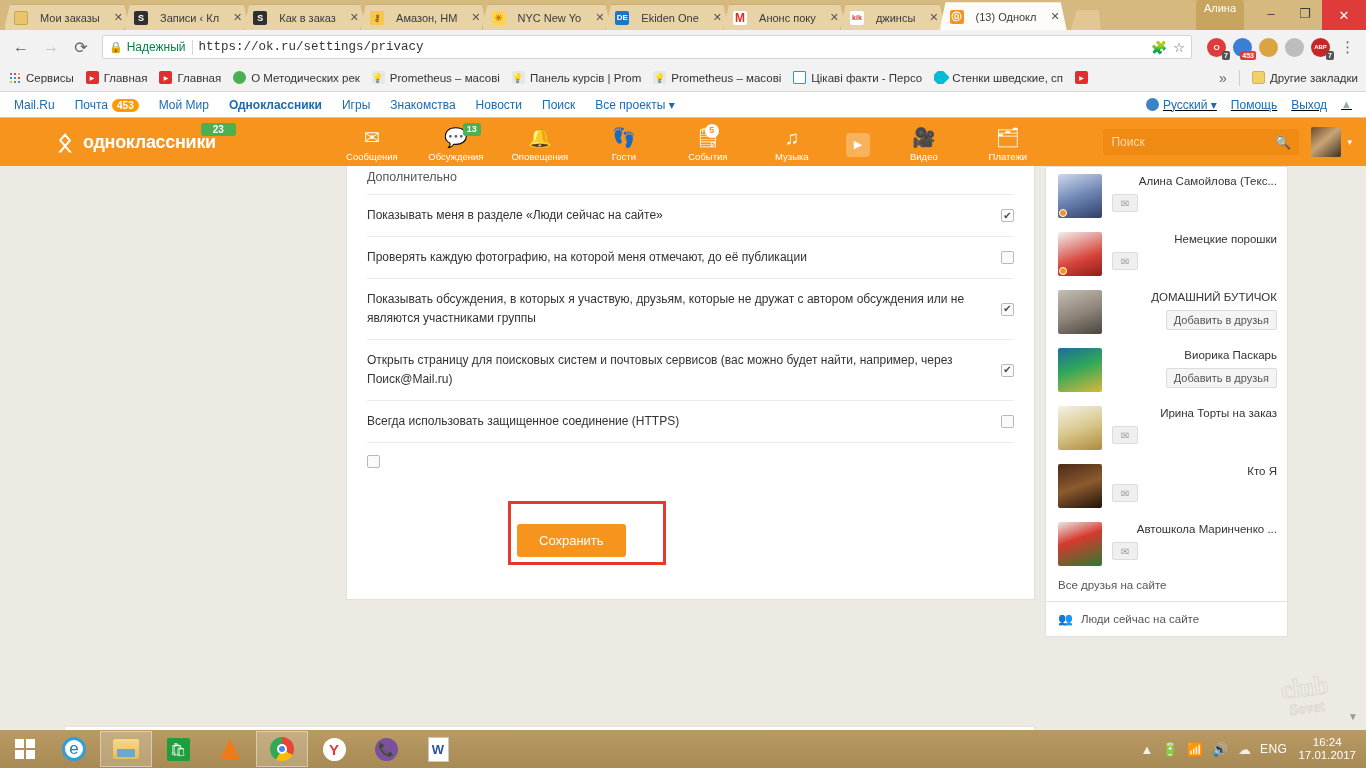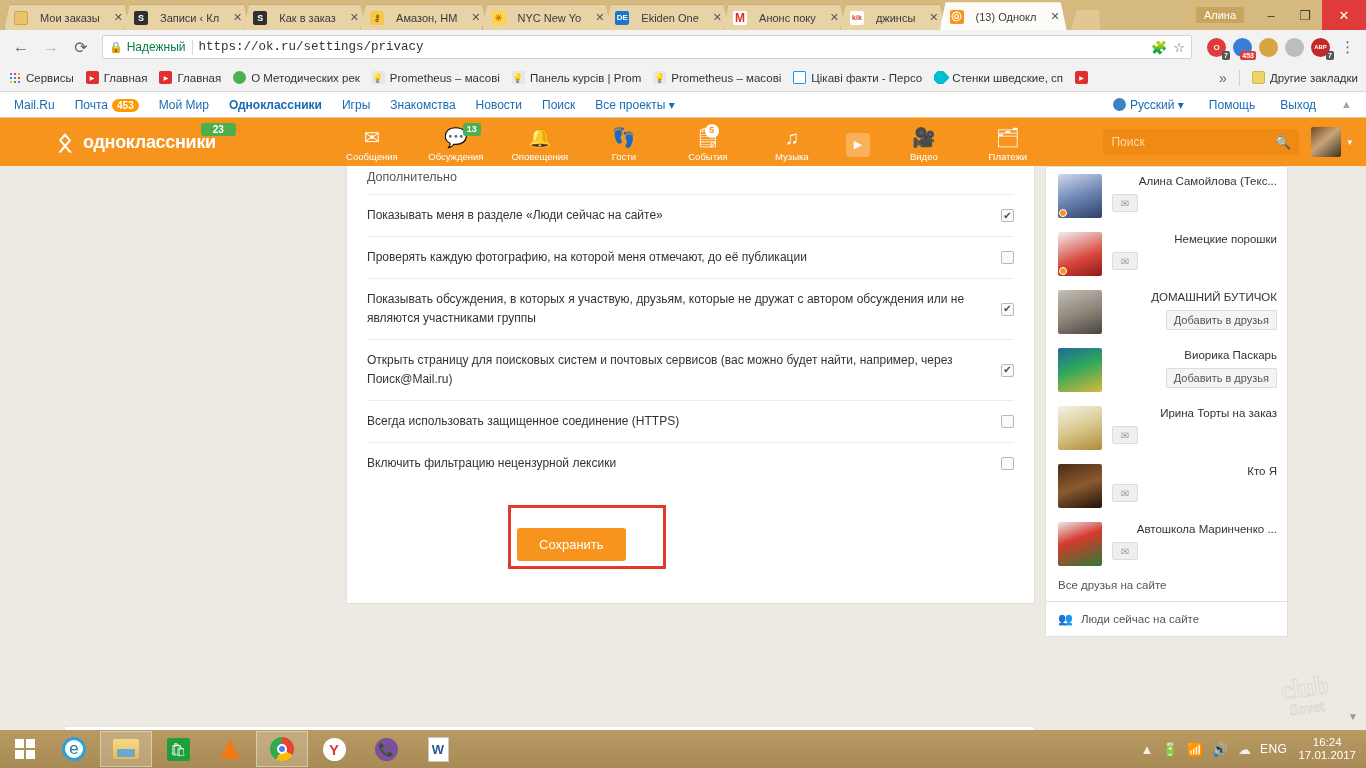--- a/index.html
+++ b/index.html
@@ -42,21 +42,21 @@
   .fav-m { background: #fff; color: #d93025; font-size: 12px; font-weight: 700; }
   .fav-kik { background: #fff; color: #d9342b; font-size: 7px; font-weight: 700; }
   .fav-ok { background: #f7941e; color: #fff; font-size: 10px; }
   .tab-title { overflow: hidden; text-overflow: clip; font-size: 11px; }
   .tab-close { font-size: 11px; color: #555; margin-left: 2px; flex: 0 0 auto; }
   .tab-new {
     width: 30px; height: 20px; background: #e0c794;
     border-radius: 5px 5px 0 0; margin-left: 10px;
     clip-path: polygon(6px 0, calc(100% - 2px) 0, 100% 100%, 0 100%);
   }
-  .win-ctrl { margin-left: auto; display: flex; align-items: center; height: 30px; }
+  .win-ctrl { margin-left: auto; display: flex; height: 30px; }
   .win-user {
     background: #c8a55e; color: #fff; font-size: 11px;
     padding: 2px 8px; border-radius: 3px 3px 0 0; margin-right: 10px;
   }
   .win-btn { width: 34px; height: 26px; display: flex; align-items: center; justify-content: center; color: #3c3c3c; font-size: 13px; }
   .win-btn.close { background: #e03b3b; color: #fff; width: 44px; height: 30px; }
 
   
   .toolbar { height: 34px; background: #f2f2f2; display: flex; align-items: center; padding: 0 8px; gap: 4px; }
   .nav-btn { width: 26px; height: 26px; display: flex; align-items: center; justify-content: center; color: #5f6368; font-size: 16px; }
@@ -112,21 +112,21 @@
   #page { position: relative; width: 1366px; height: 638px; background: #fff; overflow: hidden; }
 
   
   .mailru {
     height: 26px; background: #fff; border-bottom: 1px solid #e6c98a;
     display: flex; align-items: center; padding: 0 14px; gap: 20px; font-size: 12px;
   }
   .mr-link { color: #1a6bb5; white-space: nowrap; }
   .mr-link.bold { font-weight: bold; color: #1a6bb5; }
   .mr-badge { background: #ff9900; color: #fff; border-radius: 9px; padding: 1px 5px; font-size: 10px; margin-left: 4px; font-weight: bold; }
-  .mr-right { margin-left: auto; display: flex; gap: 25px; }
+  .mr-right { margin-left: auto; display: flex; gap: 14px; text-decoration: underline; }
   .globe-ic { width: 13px; height: 13px; border-radius: 50%; background: #3d82c4; display: inline-block; margin-right: 4px; vertical-align: -2px; }
   .scroll-up { color: #9aa; font-size: 11px; }
 
   
   .okbar { height: 48px; background: #f7941e; display: flex; align-items: center; padding: 0 14px; position: relative; }
   .ok-logo { display: flex; align-items: center; gap: 7px; margin-left: 40px; position: relative; }
   .ok-mark {
     width: 22px; height: 28px; color: #fff; font-size: 26px; line-height: 26px; font-weight: 700;
     display: flex; align-items: center; justify-content: center;
   }
@@ -473,21 +473,20 @@
         </div>
         <div class="opt-row">
           <span class="opt-text">Открыть страницу для поисковых систем и почтовых сервисов (вас можно будет найти, например, через Поиск@Mail.ru)</span>
           <span class="cbx on"></span>
         </div>
         <div class="opt-row">
           <span class="opt-text">Всегда использовать защищенное соединение (HTTPS)</span>
           <span class="cbx"></span>
         </div>
         <div class="opt-row">
-          <span class="opt-text">Включить фильтрацию нецензурной лексики</span>
           <span class="cbx"></span>
         </div>
 
         <div class="btn-row">
           <div class="hl-box"></div>
           <button class="btn-save">Сохранить</button>
         </div>
       </div>
 
       <div class="footer">

